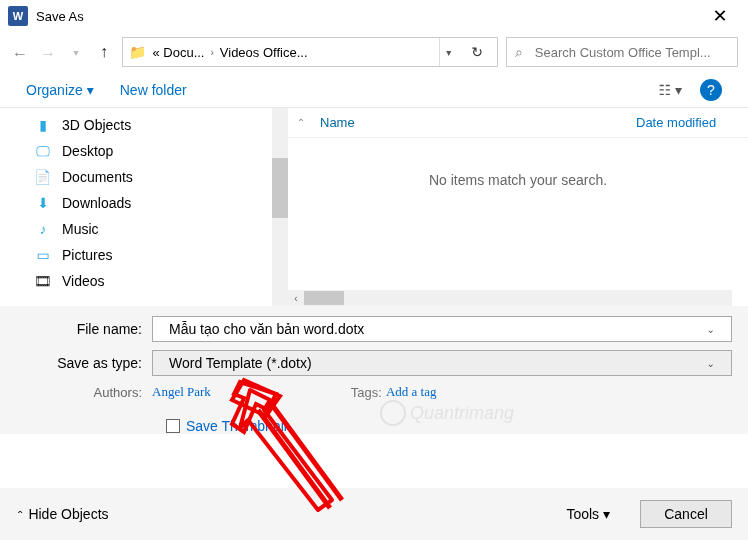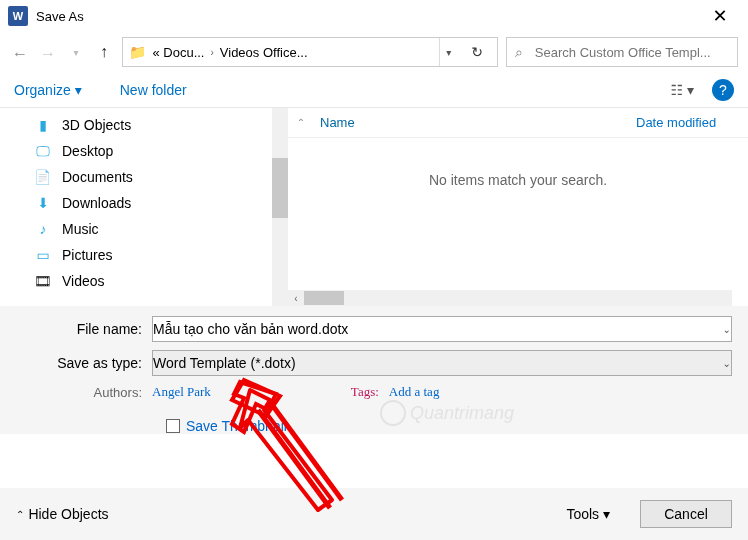--- a/index.html
+++ b/index.html
@@ -13,21 +13,21 @@
   .navrow .navbtn.enabled { color: #222; }
   .addrbox { flex: 1; display: flex; align-items: center; border: 1px solid #ccc; height: 30px; padding: 0 6px; gap: 6px; background: #fff; }
   .addrbox .foldericon { color: #f0c656; font-size: 14px; }
   .addrbox .crumb { font-size: 13px; color: #000; white-space: nowrap; }
   .addrbox .sep { color: #666; font-size: 10px; }
   .addrbox .spacer { flex: 1; }
   .addrbox .drop { color: #555; font-size: 10px; padding: 0 6px; border-left: 1px solid #ddd; height: 100%; display:flex; align-items:center; }
   .addrbox .refresh { color: #333; font-size: 14px; padding: 0 8px; }
   .searchbox { width: 232px; border: 1px solid #ccc; height: 30px; display: flex; align-items: center; padding: 0 8px; color: #888; gap: 10px; }
   .searchbox input { border: none; outline: none; flex: 1; font-size: 13px; color: #888; background: transparent; }
-  .toolbar { display: flex; align-items: center; height: 36px; padding: 0 14px; gap: 38px; border-bottom: 1px solid #e8e8e8; }
+  .toolbar { display: flex; align-items: center; height: 36px; padding: 0 26px; gap: 26px; border-bottom: 1px solid #e8e8e8; }
   .toolbar .organize { color: #0072c6; font-size: 14px; cursor: pointer; }
   .toolbar .newfolder { color: #0072c6; font-size: 14px; cursor: pointer; }
   .toolbar .right { margin-left: auto; display: flex; gap: 18px; align-items: center; }
   .toolbar .viewbtn { color: #555; font-size: 14px; cursor: pointer; }
   .toolbar .helpbtn { width: 22px; height: 22px; border-radius: 50%; background: #0072c6; color: #fff; display: flex; align-items: center; justify-content: center; font-size: 14px; cursor: pointer; }
   .mainarea { display: flex; height: 198px; }
   .tree { width: 288px; border-right: 0; overflow: hidden; position: relative; }
   .tree-inner { padding: 4px 0 0 18px; }
   .tree-item { display: flex; align-items: center; height: 26px; gap: 10px; font-size: 14px; cursor: pointer; padding-left: 16px; }
   .tree-item .ico { width: 18px; text-align: center; font-size: 14px; }
@@ -39,27 +39,27 @@
   .listheader .col-name { flex: 1; padding-left: 6px; color: #0369a1; cursor: pointer; }
   .listheader .col-date { width: 112px; color: #0072c6; cursor: pointer; }
   .emptymsg { flex: 1; display: flex; align-items: flex-start; justify-content: center; padding-top: 34px; color: #666; font-size: 14px; }
   .listscroll-h { position:absolute; left:0; right:16px; bottom:0; height:16px; background:#f0f0f0; display:flex; align-items:center; }
   .listscroll-h .arrow { width:16px; text-align:center; color:#666; font-size:10px; }
   .listscroll-h .thumb { width:40px; height:14px; background:#c8c8c8; margin-left:0;}
   .formarea { background: #f5f5f5; padding: 10px 16px 0 16px; }
   .formrow { display: flex; align-items: center; margin-bottom: 8px; }
   .formrow .lbl { width: 136px; text-align: right; padding-right: 10px; font-size: 14px; }
   .formrow .field { flex: 1; }
-  .formrow input[type=text], .formrow .combo { width: 100%; height: 26px; border: 1px solid #aaa; padding: 0 0; font-size: 14px; background: #fff; }
+  .formrow input[type=text], .formrow .combo { width: 100%; height: 26px; border: 1px solid #aaa; padding: 0 16px; font-size: 14px; background: #fff; }
   .formrow .combo { display:flex; align-items:center; justify-content:space-between; background:#eee; }
   .formrow .combo.white { background:#fff; }
   .metarow { display: flex; align-items: center; margin-top: 6px; }
   .metarow .lbl2 { width: 136px; text-align: right; padding-right: 10px; font-size: 13px; color: #666; }
   .metarow .val { color: #0066cc; font-size: 13px; cursor: pointer; font-family: Liberation Serif, serif; }
-  .metarow .taglbl { color: #be185d; font-size: 13px; margin-left: 140px; font-family: Liberation Serif, serif; }
+  .metarow .taglbl { color: #737373; font-size: 13px; margin-left: 140px; }
   .thumbrow { display:flex; align-items:center; margin: 18px 0 0 150px; gap:6px; }
   .thumbrow .chk { width:14px; height:14px; border:1px solid #666; background:#fff; }
   .thumbrow .chklbl { color:#0066cc; font-size:14px; }
   .footer { display:flex; align-items:center; position:absolute; bottom:0; left:0; right:0; height:52px; padding:0 16px; background:#f5f5f5; }
   .footer .hidefolders { font-size:14px; cursor:pointer; display:flex; align-items:center; gap:4px; }
   .footer .spacer { flex:1; }
   .footer .tools { font-size:14px; cursor:pointer; margin-right:20px; }
   .footer button { width:92px; height:28px; border:1px solid #aaa; background:#e8e8e8; font-size:14px; margin-left:10px; cursor:pointer; }
   .footer button.primary { border:1.5px solid #0072c6; }
   
@@ -171,21 +171,21 @@
       <div class="combo">
         <span>Word Template (*.dotx)</span>
         <span style="font-size:10px;color:#555">⌄</span>
       </div>
     </div>
   </div>
   <div class="metarow">
     <div class="lbl2">Authors:</div>
     <div class="val">Angel Park</div>
     <div class="taglbl">Tags:</div>
-    <div class="val" style="margin-left:10px">Add a tag</div>
+    <div class="val" style="margin-left:4px">Add a tag</div>
   </div>
   <div class="thumbrow">
     <div class="chk"></div>
     <div class="chklbl">Save Thumbnail</div>
   </div>
 </div>
 
 <div class="footer">
   <div class="hidefolders">
     <span style="font-size:10px">⌃</span>

